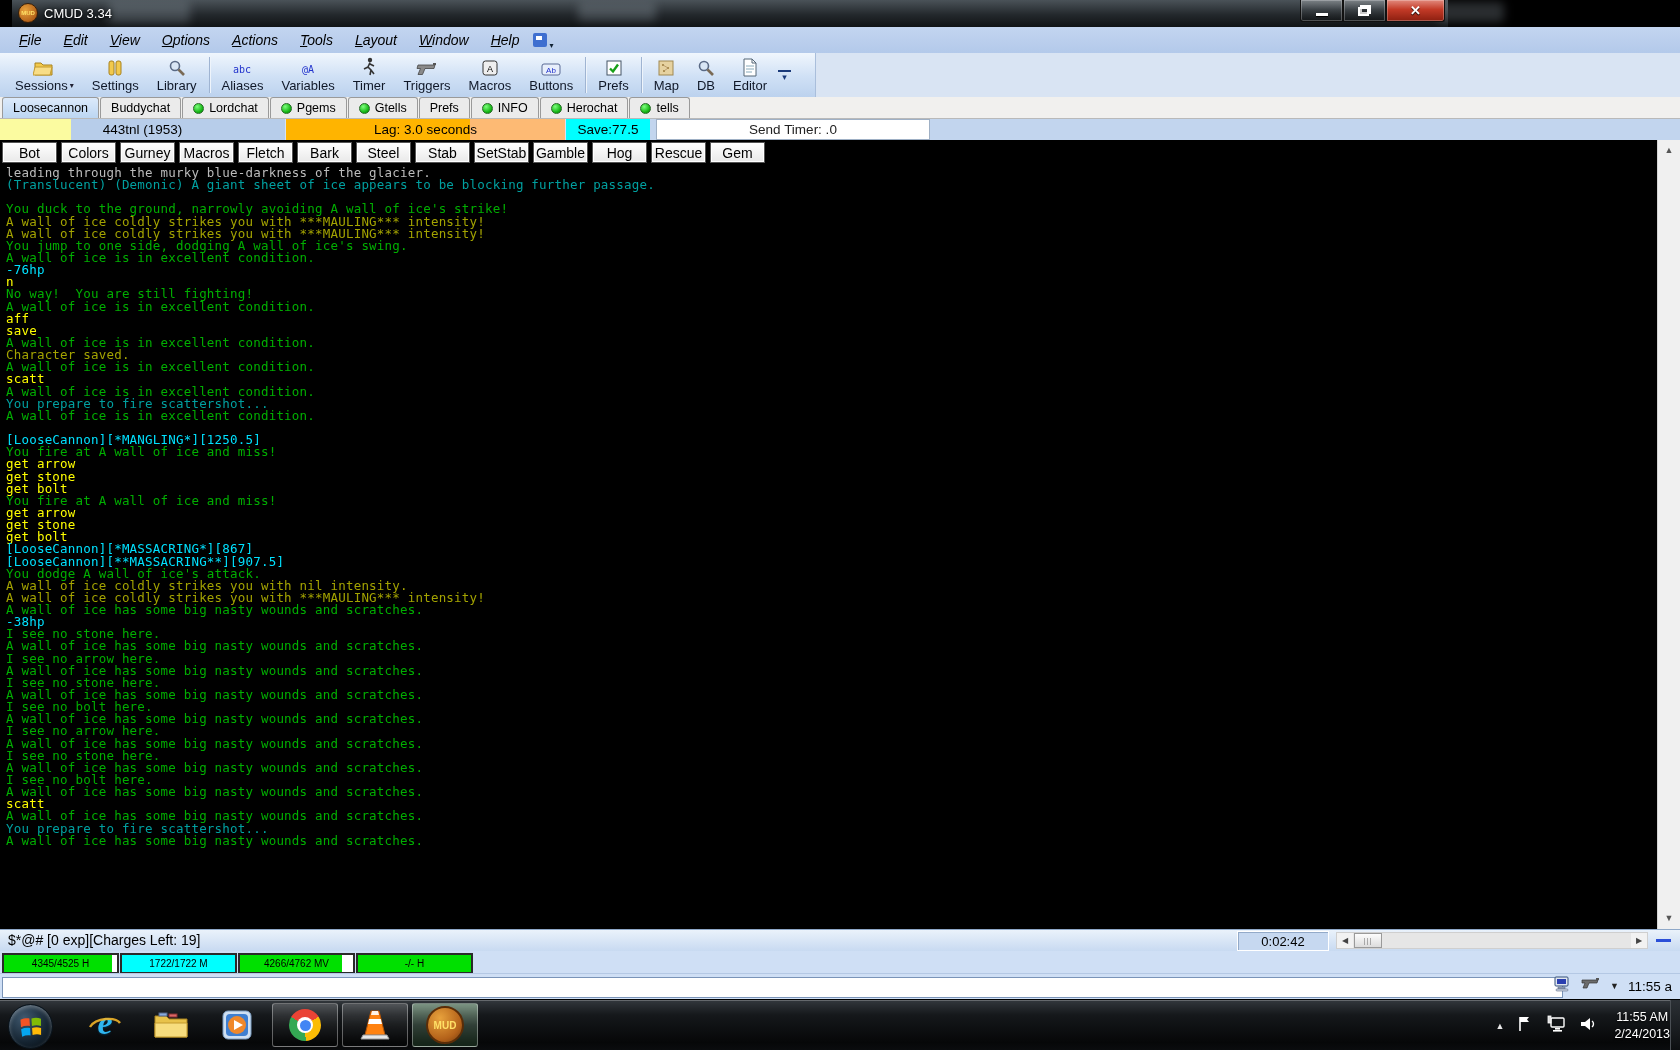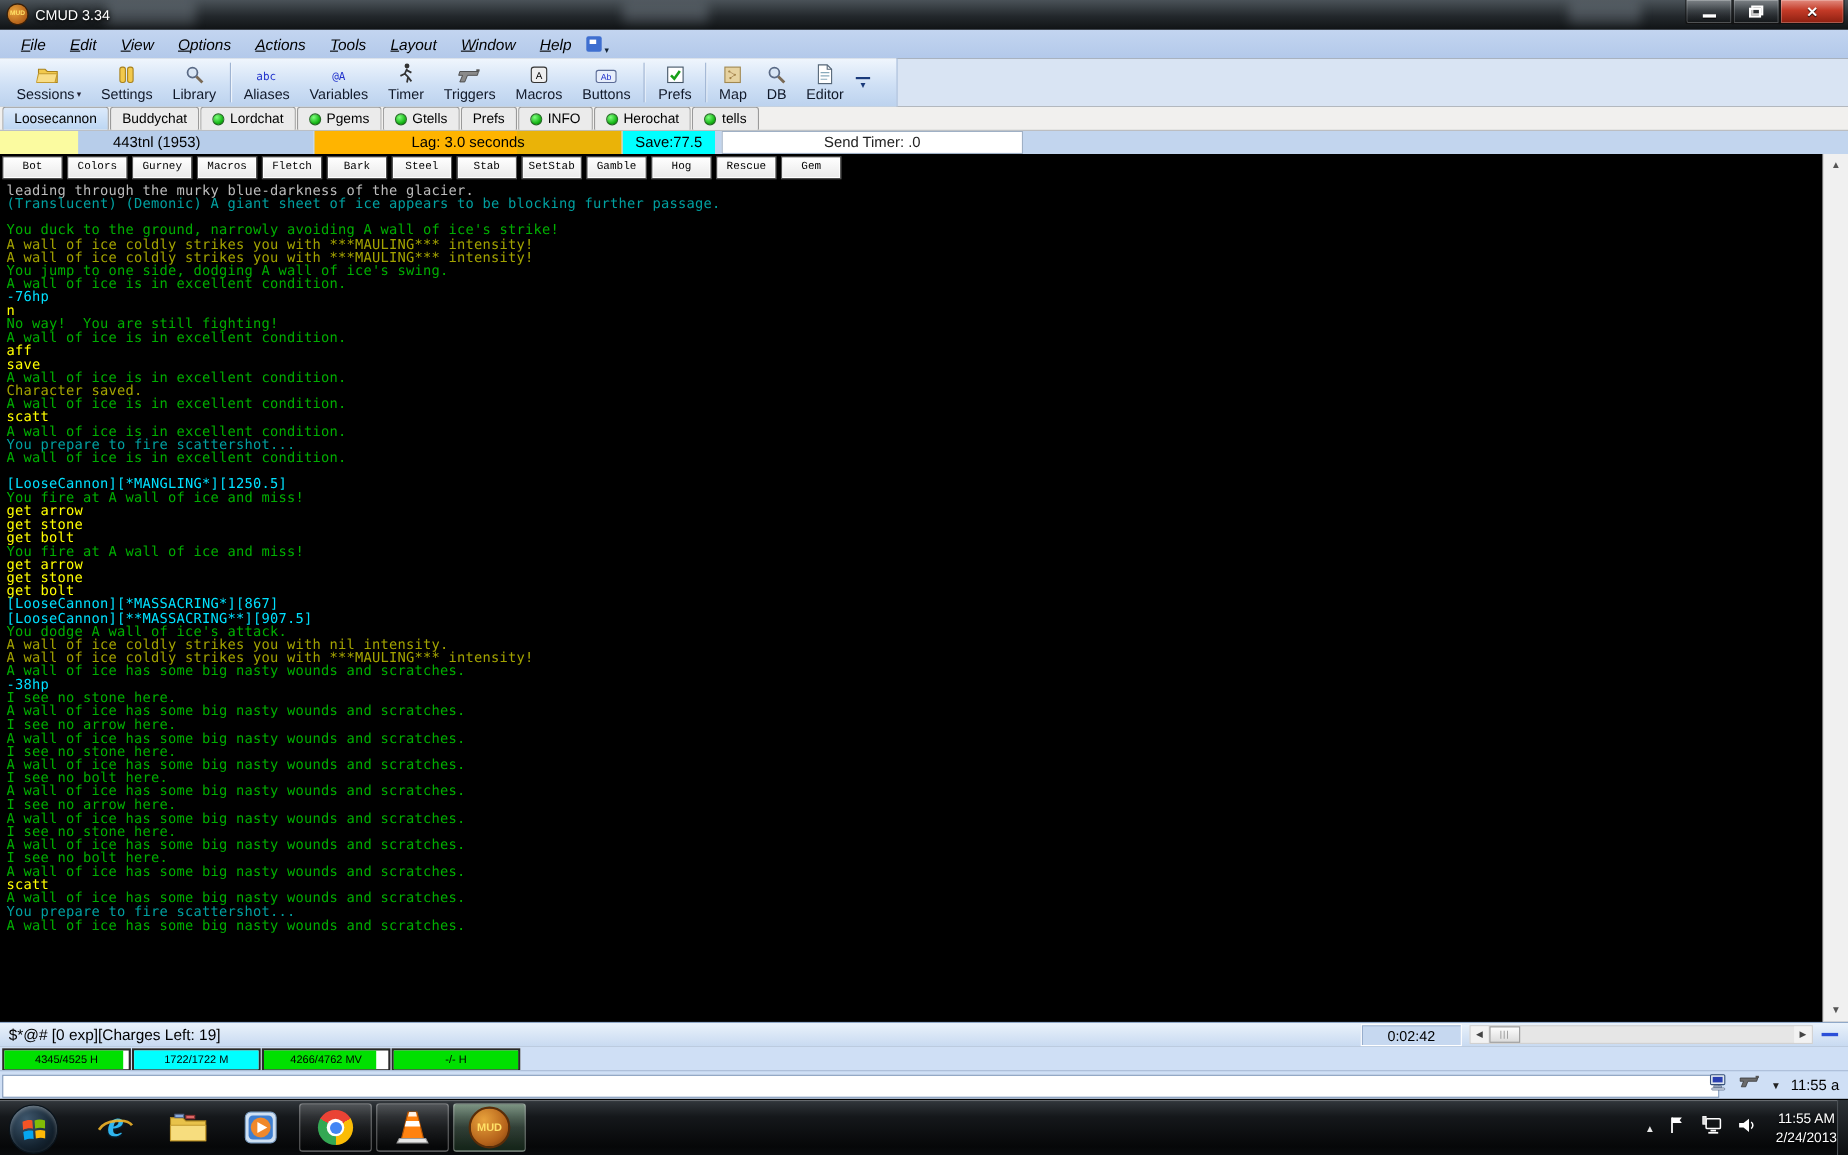--- a/index.html
+++ b/index.html
@@ -1,19 +1,19 @@
 <!DOCTYPE html>
 <html><head>
 <meta charset="utf-8">
 <style>
   html,body{margin:0;padding:0;}
   body{width:1680px;height:1050px;position:relative;overflow:hidden;
        font-family:"Liberation Sans",sans-serif;background:#000;}
   
-  .titlebar{position:absolute;left:0;top:0;width:1680px;height:27px;
+  .titlebar{position:absolute;left:12px;top:0;width:1436px;height:27px;
     background:linear-gradient(#4a5258,#23282c 55%,#101315);border-bottom:1px solid #0c0e10;}
   .titlebar .blob{position:absolute;background:rgba(190,205,220,.22);filter:blur(5px);border-radius:4px;}
   .title-left{position:absolute;left:6px;top:3px;display:flex;align-items:center;gap:6px;}
   .app-icon{width:18px;height:18px;border-radius:50%;background:radial-gradient(circle at 35% 35%,#e8a23c,#b4621a 70%,#6d3a0e);
     border:1px solid #3a2008;color:#ffe066;font-size:6px;font-weight:bold;display:flex;align-items:center;justify-content:center;}
   .title-text{color:#fff;font-size:13px;text-shadow:0 1px 3px #000,0 0 6px rgba(0,0,0,.8);}
   .winbtns{position:absolute;right:3px;top:0;display:flex;}
   .winbtn{width:41px;height:21px;border:1px solid #111;border-top:none;display:flex;align-items:center;justify-content:center;
     background:linear-gradient(rgba(255,255,255,.28),rgba(255,255,255,.06) 45%,rgba(0,0,0,.25));
     box-shadow:inset 0 0 0 1px rgba(255,255,255,.25);color:#fff;}
@@ -48,28 +48,28 @@
   .tab{height:20px;display:flex;align-items:center;gap:5px;padding:0 10px;font-size:12.5px;color:#000;
     background:#ebebeb;border:1px solid #9a9a9a;border-bottom:none;border-radius:3px 3px 0 0;margin-right:1px;}
   .tab.active{background:linear-gradient(#dceafb,#bcd6f2);}
   .tab-dot{width:9px;height:9px;border-radius:50%;background:radial-gradient(circle at 35% 30%,#7dff7d,#14b514 65%,#0a7a0a);border:1px solid #256b25;}
   
   .statusrow{position:absolute;left:0;top:119px;width:1680px;height:21px;background:#c2d5ee;font-size:13.5px;color:#000;}
   .st-cell{position:absolute;top:0;height:21px;display:flex;align-items:center;justify-content:center;overflow:hidden;}
   .st-fill{position:absolute;left:0;top:0;bottom:0;}
   .st-text{position:relative;z-index:2;}
   .cell-tnl{left:0;width:285px;background:#b7cdea;border-right:1px solid #d8e4f4;}
-  .cell-lag{left:286px;width:279px;background:#eab308;border-right:1px solid #d8e4f4;}
+  .cell-lag{left:286px;width:279px;background:#fdba74;border-right:1px solid #d8e4f4;}
   .cell-save{left:566px;width:84px;}
   .cell-send{left:656px;width:274px;background:#fff;border:1px solid #9fb0c5;box-sizing:border-box;color:#222;}
   
   .terminal{position:absolute;left:0;top:140px;width:1680px;height:789px;background:#000;}
   .macro-row{position:absolute;left:2px;top:2px;display:flex;gap:4px;}
   .macro-btn{width:53px;height:19px;background:linear-gradient(#ffffff,#e9e9e9);border:1px solid #555;
-    box-shadow:inset 0 0 0 1px #fff;font-size:10px;color:#000;display:flex;align-items:center;justify-content:center;font-family:Liberation Mono, monospace;}
+    box-shadow:inset 0 0 0 1px #fff;font-size:14px;color:#000;display:flex;align-items:center;justify-content:center;}
   .term-text{position:absolute;left:6px;top:27px;font-family:"DejaVu Sans Mono",monospace;font-size:12.5px;
     line-height:12.15px;letter-spacing:.2px;white-space:pre;}
   .term-line{height:12.15px;}
   
   .vscroll{position:absolute;right:0;top:0;width:23px;height:789px;background:#f0f0f0;border-left:1px solid #d5d5d5;box-sizing:border-box;}
   .vscroll .arr{position:absolute;left:0;width:100%;height:17px;color:#555;font-size:9px;text-align:center;line-height:17px;}
   .vscroll .up{top:2px;}
   .vscroll .down{bottom:2px;}
   
   .bottomstrip{position:absolute;left:0;top:929px;width:1680px;height:22px;

